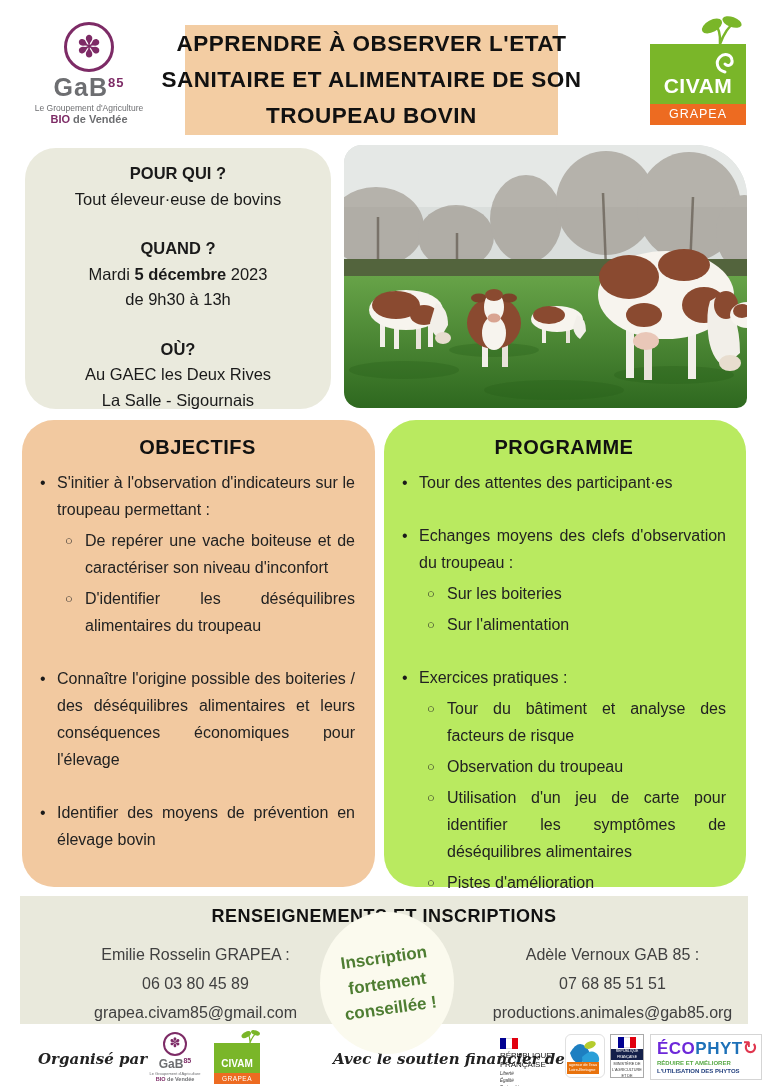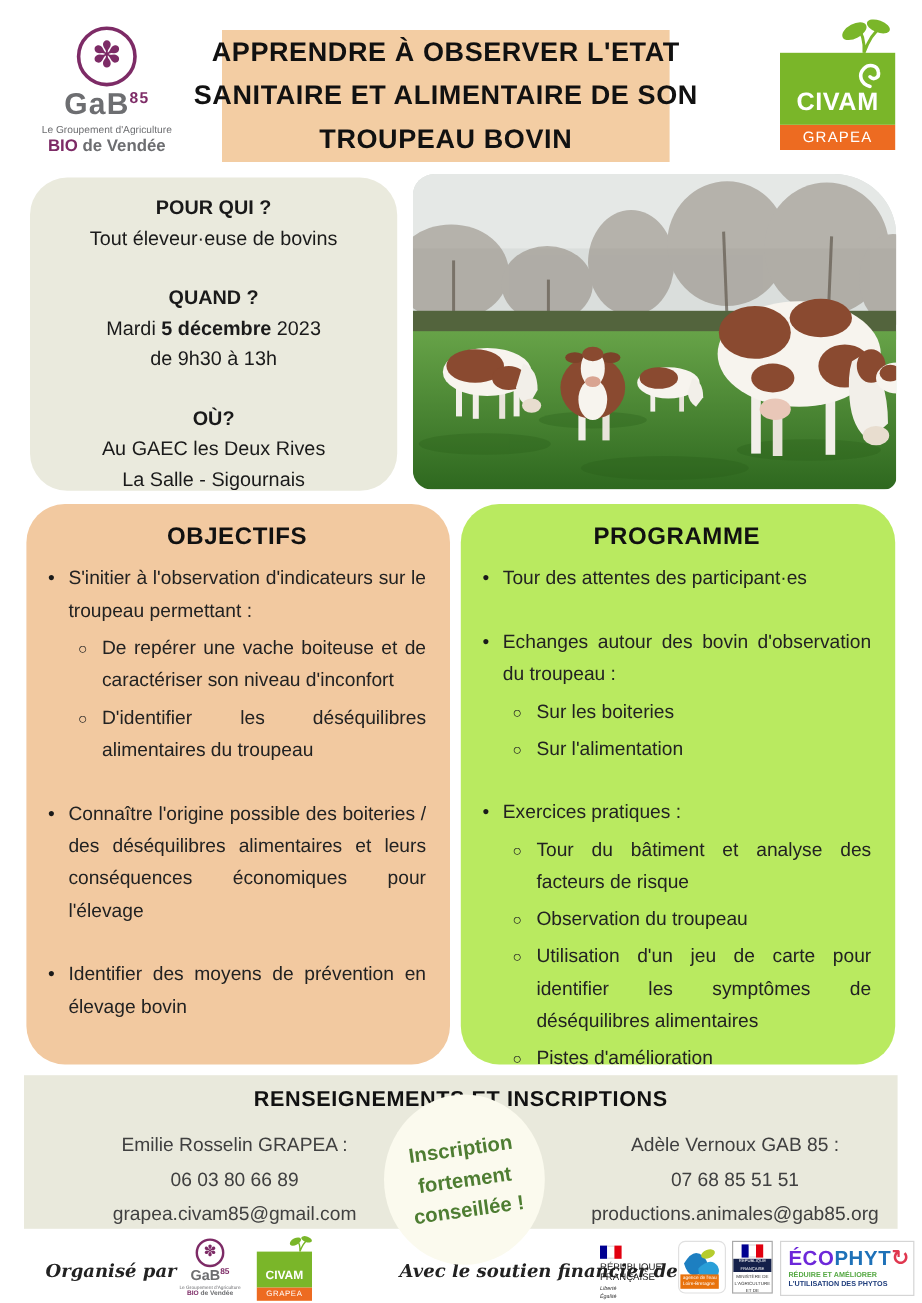--- a/index.html
+++ b/index.html
@@ -7,21 +7,21 @@
         font-family:"Liberation Sans","DejaVu Sans",sans-serif;color:#1a1a1a;}
 
   
   .gab-logo{position:absolute;left:28px;top:22px;width:122px;text-align:center;}
   .gab-flower{width:44px;height:44px;border:3px solid #7d2b66;border-radius:50%;
               margin:0 auto;display:flex;align-items:center;justify-content:center;
               color:#7d2b66;font-size:30px;line-height:1;}
   .gab-word{margin-top:3px;font-weight:bold;color:#6d6e71;font-size:25px;letter-spacing:1px;line-height:1;}
   .gab-word sup{color:#7d2b66;font-size:13px;font-weight:bold;}
   .gab-sub1{font-size:8.5px;color:#6d6e71;margin-top:3px;}
-  .gab-sub2{font-size:14px;color:#6d6e71;font-weight:bold;}
+  .gab-sub2{font-size:11px;color:#6d6e71;font-weight:bold;}
   .gab-sub2 b{color:#7d2b66;}
 
   .title-box{position:absolute;left:185px;top:25px;width:373px;height:110px;background:#f3cda3;
              display:flex;flex-direction:column;align-items:center;justify-content:center;}
   .title-box div{font-weight:bold;font-size:22.5px;letter-spacing:.5px;line-height:36px;
                  color:#111;white-space:nowrap;}
 
   .civam-logo{position:absolute;left:650px;top:14px;width:96px;}
   .civam-leaves{position:absolute;right:0px;top:0px;width:56px;height:32px;}
   .civam-green{position:relative;margin-top:30px;height:60px;background:#7ab629;
@@ -282,21 +282,21 @@
   <div class="card programme">
     <h2>PROGRAMME</h2>
     <div class="li">
       <span class="mk">•</span>
       <div class="txt">Tour des attentes des participant·es</div>
     </div>
     <div class="gap"></div>
     <div class="li">
       <span class="mk">•</span>
       <div class="txt">
-        <span>Echanges autour des bovin d'observation du troupeau :</span>
+        <span>Echanges moyens des clefs d'observation du troupeau :</span>
         <div class="sublist">
           <div class="li sub">
             <span class="mk">○</span>
             <div class="txt">Sur les boiteries</div>
           </div>
           <div class="li sub">
             <span class="mk">○</span>
             <div class="txt">Sur l'alimentation</div>
           </div>
         </div>
@@ -326,21 +326,21 @@
           </div>
         </div>
       </div>
     </div>
   </div>
 
   <div class="contact">
     <h2>RENSEIGNEMENTS ET INSCRIPTIONS</h2>
     <div class="c-col c-left">
       <div>Emilie Rosselin GRAPEA :</div>
-      <div>06 03 80 66 89</div>
+      <div>06 03 80 45 89</div>
       <div>grapea.civam85@gmail.com</div>
     </div>
     <div class="c-col c-right">
       <div>Adèle Vernoux GAB 85 :</div>
       <div>07 68 85 51 51</div>
       <div>productions.animales@gab85.org</div>
     </div>
   </div>
   <div class="badge">
     <div class="badge-inner">

